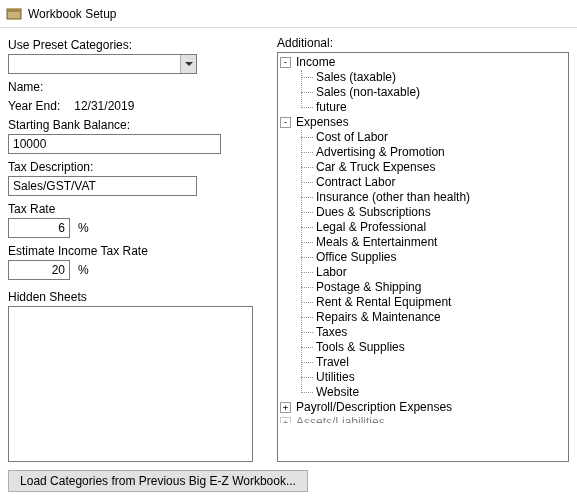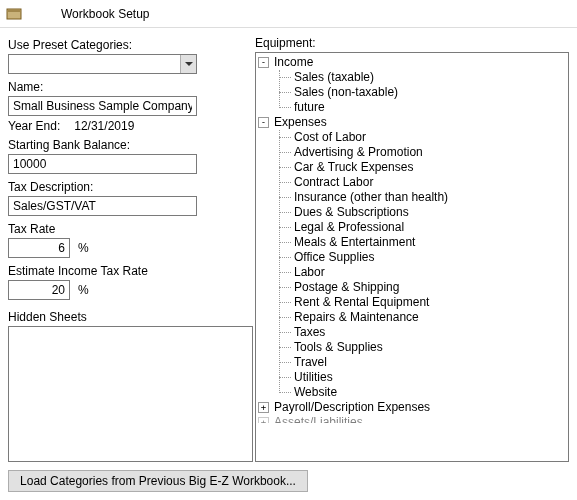--- a/index.html
+++ b/index.html
@@ -15,23 +15,23 @@
   .window { width:577px; height:500px; background:#fff; display:flex; flex-direction:column; }
   .titlebar {
     height: 28px; display:flex; align-items:center;
     padding: 0 6px; border-bottom:1px solid #ddd;
     background:#fff;
   }
   .titlebar .icon {
     width:16px; height:16px; margin-right:6px;
     display:inline-flex; align-items:center; justify-content:center;
   }
-  .titlebar .title { font-size:12px;margin-left:33px; }
+  .titlebar .title { font-size:12px; }
   .content {
-    flex:1; display:flex; padding: 8px 8px 4px 8px; gap:2px;
+    flex:1; display:flex; padding: 8px 8px 4px 8px; gap:24px;
   }
   .left-col { width: 245px; display:flex; flex-direction:column; }
   .right-col { flex:1; display:flex; flex-direction:column; min-width:0; }
   .form-label { margin-top:2px; margin-bottom:2px; }
   .text-input {
     width:100%; height:20px; border:1px solid #7a7a7a;
     background:#fff; padding:1px 4px; font: inherit; outline:none;
   }
   .select-wrap { position:relative; width:189px; }
   .select-input {
@@ -107,29 +107,28 @@
         <div class="select-input"></div>
         <div class="select-btn">
           <svg viewBox="0 0 8 8">
               <path d="M0 2 L4 6 L8 2 Z" fill="#333"></path>
             </svg>
         </div>
       </div>
 
       <div class="spacer-sm"></div>
       <div class="form-label">Name:</div>
-      <input class="text-input" style="width: 189px;" value="Small Business Sample Company">
 
       <div class="year-end-row">
         <span>Year End:</span>
         <span>12/31/2019</span>
       </div>
 
       <div class="form-label">Starting Bank Balance:</div>
-      <input class="text-input" style="width: 189px;" value="10000">
+      <input class="text-input" style="width: 213px;" value="10000">
 
       <div class="spacer-sm"></div>
       <div class="form-label">Tax Description:</div>
       <input class="text-input" style="width: 189px;" value="Sales/GST/VAT">
 
       <div class="spacer-sm"></div>
       <div class="form-label">Tax Rate</div>
       <div class="row-inline">
         <input class="text-input num-small" value="6" style="">
         <span class="pct">%</span>
@@ -141,21 +140,21 @@
         <input class="text-input num-small" value="20" style="">
         <span class="pct">%</span>
       </div>
 
       <div style="height:8px"></div>
       <div class="form-label">Hidden Sheets</div>
       <div class="hidden-sheets-box"></div>
     </div>
 
     <div class="right-col">
-      <div class="categories-label">Equipment:</div>
+      <div class="categories-label">Additional:</div>
       <div class="tree-box">
         <div class="tree">
           <ul id="tree-root">
               <li>
                 <span class="expander">-</span>
                 <div class="node-row">
                   <span>Income</span>
                 </div>
                 <ul class="children">
                   <div class="vtrunk"></div>

